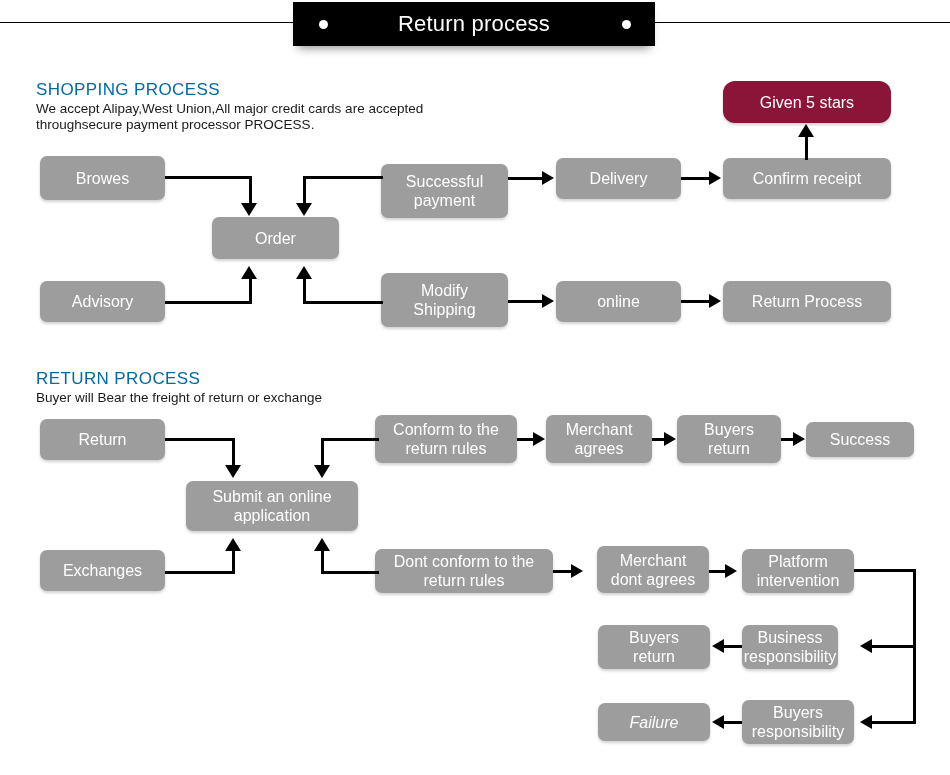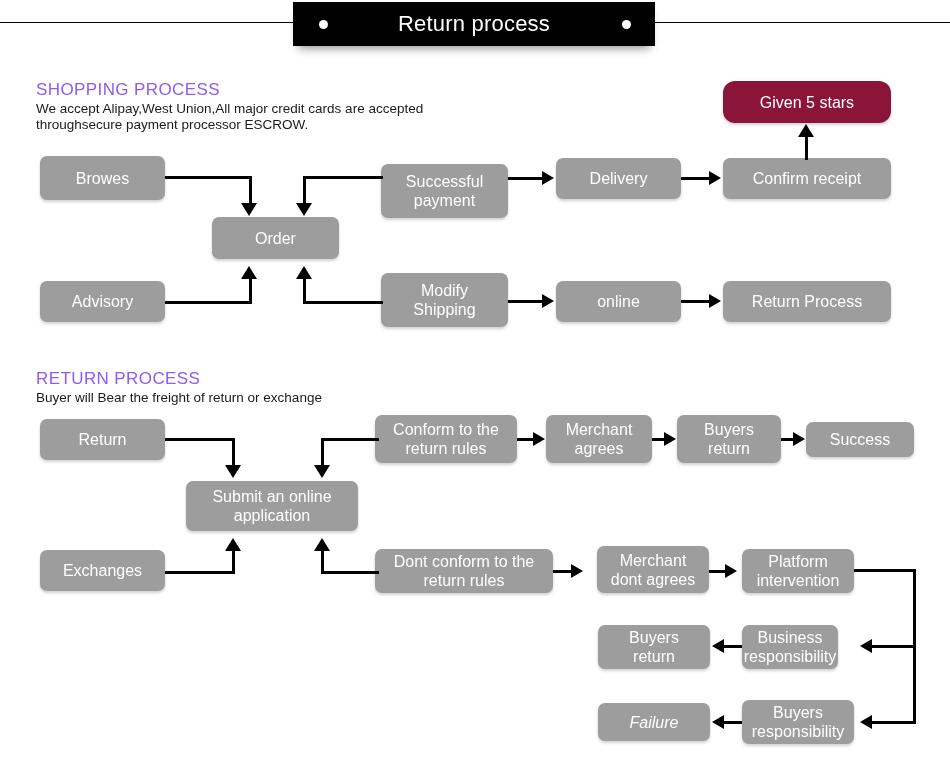--- a/index.html
+++ b/index.html
@@ -55,21 +55,21 @@
     height: 9px;
     border-radius: 50%;
     background: #ffffff;
   }
   .hdr-dot.left  { left: 26px; }
   .hdr-dot.right { left: 329px; }
 
   
   .sec-title {
     position: absolute;
-    color: #8b5cf6;
+    color: #0369a1;
     font-size: 17px;
     letter-spacing: 0.4px;
     white-space: nowrap;
   }
   .sec-sub {
     position: absolute;
     color: #1a1a1a;
     font-size: 13.5px;
     line-height: 16px;
     white-space: pre-line;
@@ -137,21 +137,21 @@
 
   <div class="hdr-line"></div>
   <div class="hdr-banner">
     <span class="hdr-dot left"></span>
     <span class="hdr-title">Return process</span>
     <span class="hdr-dot right"></span>
   </div>
 
   <div class="sec-title" style="left:36px; top:80px;">SHOPPING PROCESS</div>
   <div class="sec-sub" style="left:36px; top:101px; width:520px;">We accept Alipay,West Union,All major credit cards are accepted
-throughsecure payment processor ESCROW.</div>
+throughsecure payment processor PROCESS.</div>
 
   <div class="box" style="left:40px;  top:156px; width:125px; height:44px;">Browes</div>
   <div class="box" style="left:212px; top:217px; width:127px; height:42px;">Order</div>
   <div class="box" style="left:381px; top:150px; width:127px; height:54px;margin-top:14px;">Successful
 payment</div>
   <div class="box" style="left:556px; top:158px; width:125px; height:41px;">Delivery</div>
   <div class="box" style="left:723px; top:158px; width:168px; height:41px;">Confirm receipt</div>
   <div class="box accent" style="left:723px; top:81px; width:168px; height:42px;border-radius:12px;">Given 5 stars</div>
 
   <div class="box" style="left:40px;  top:281px; width:125px; height:41px;">Advisory</div>

